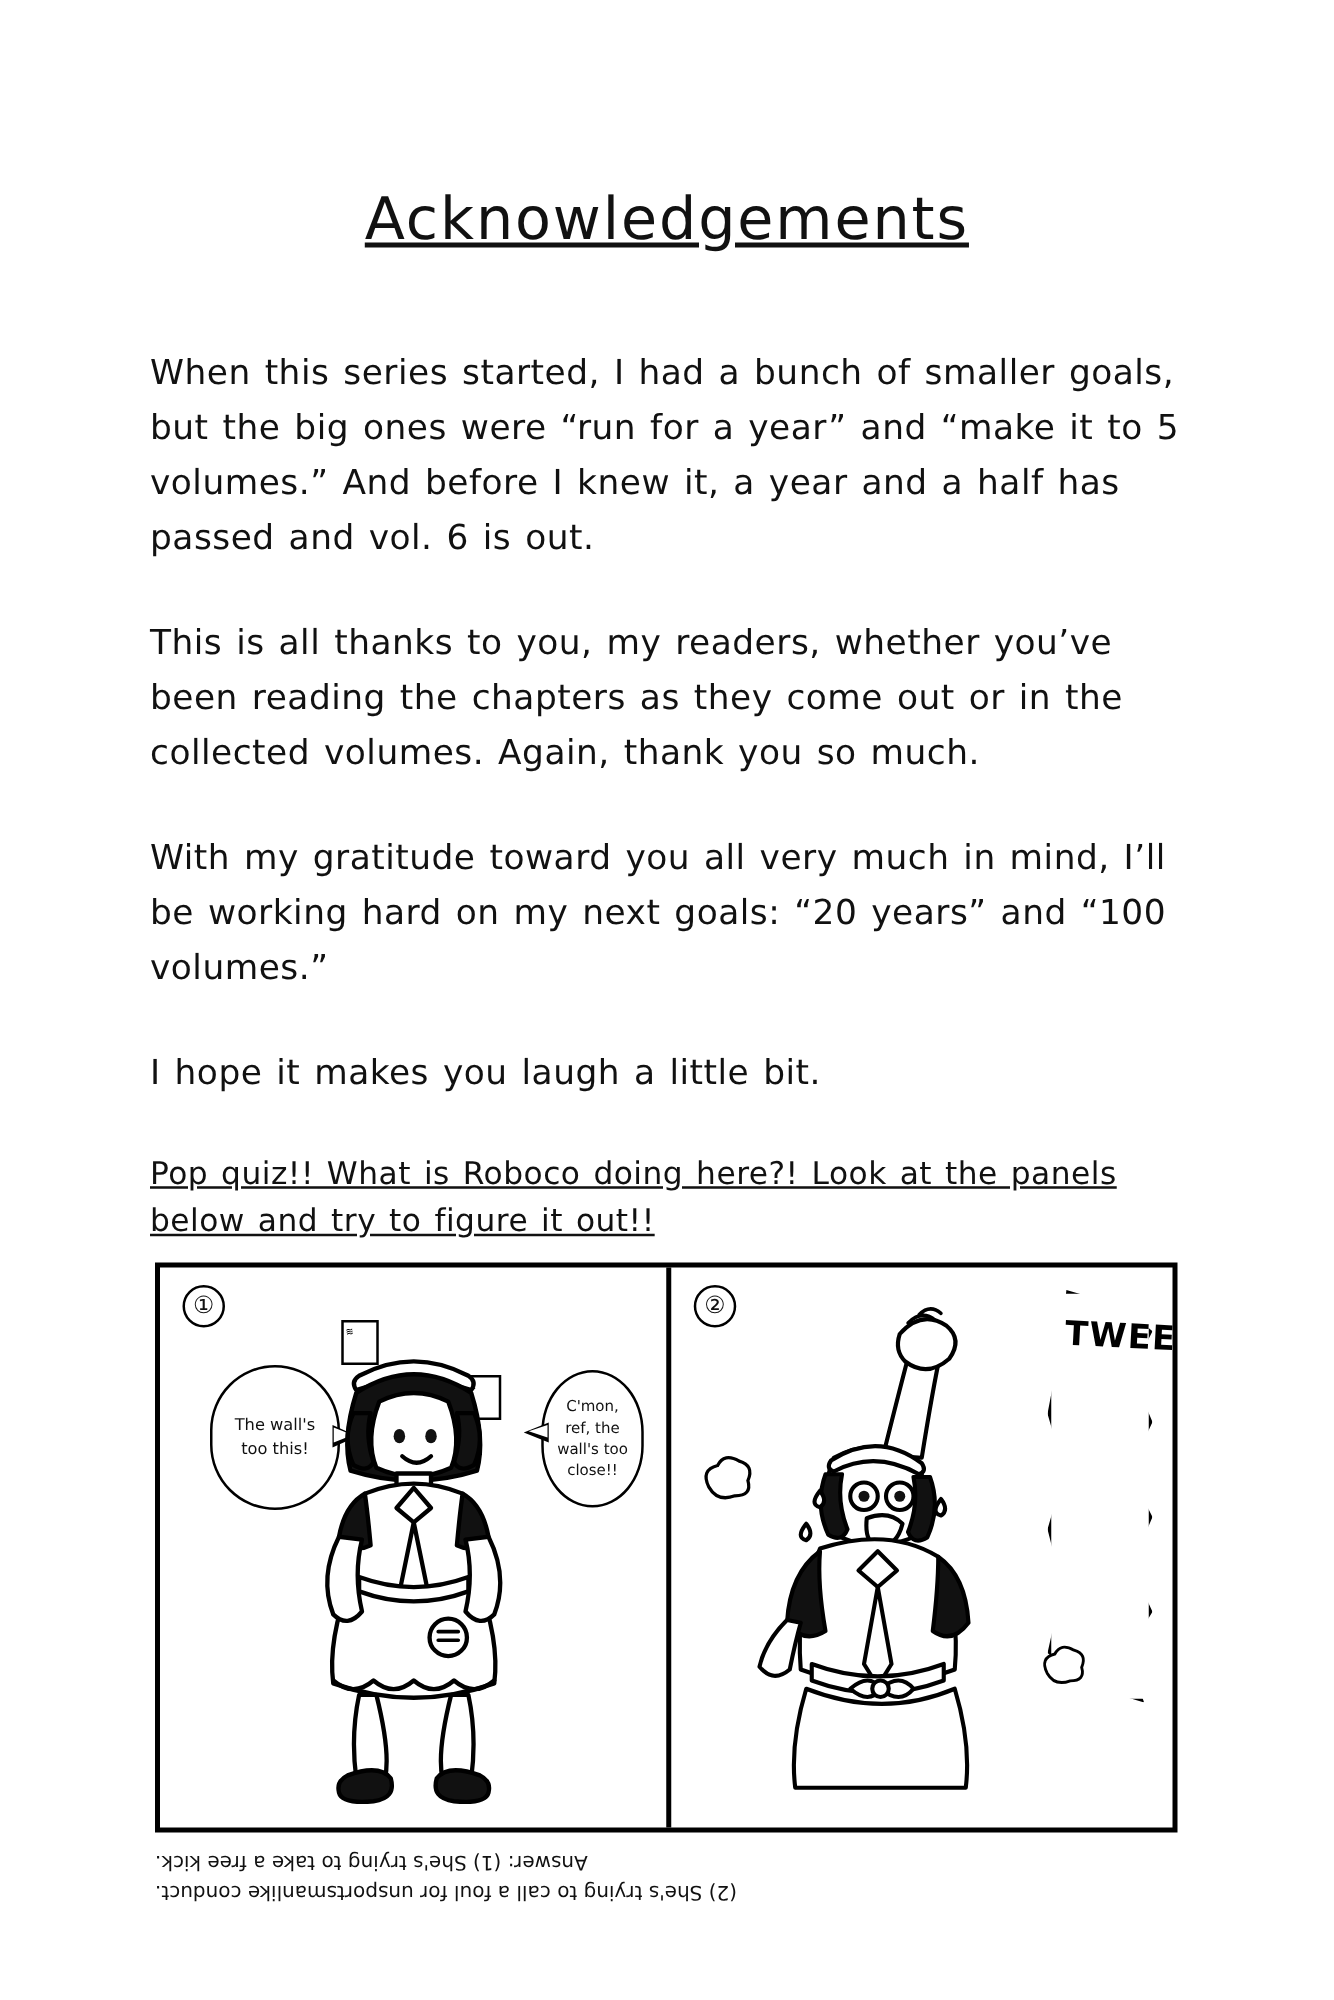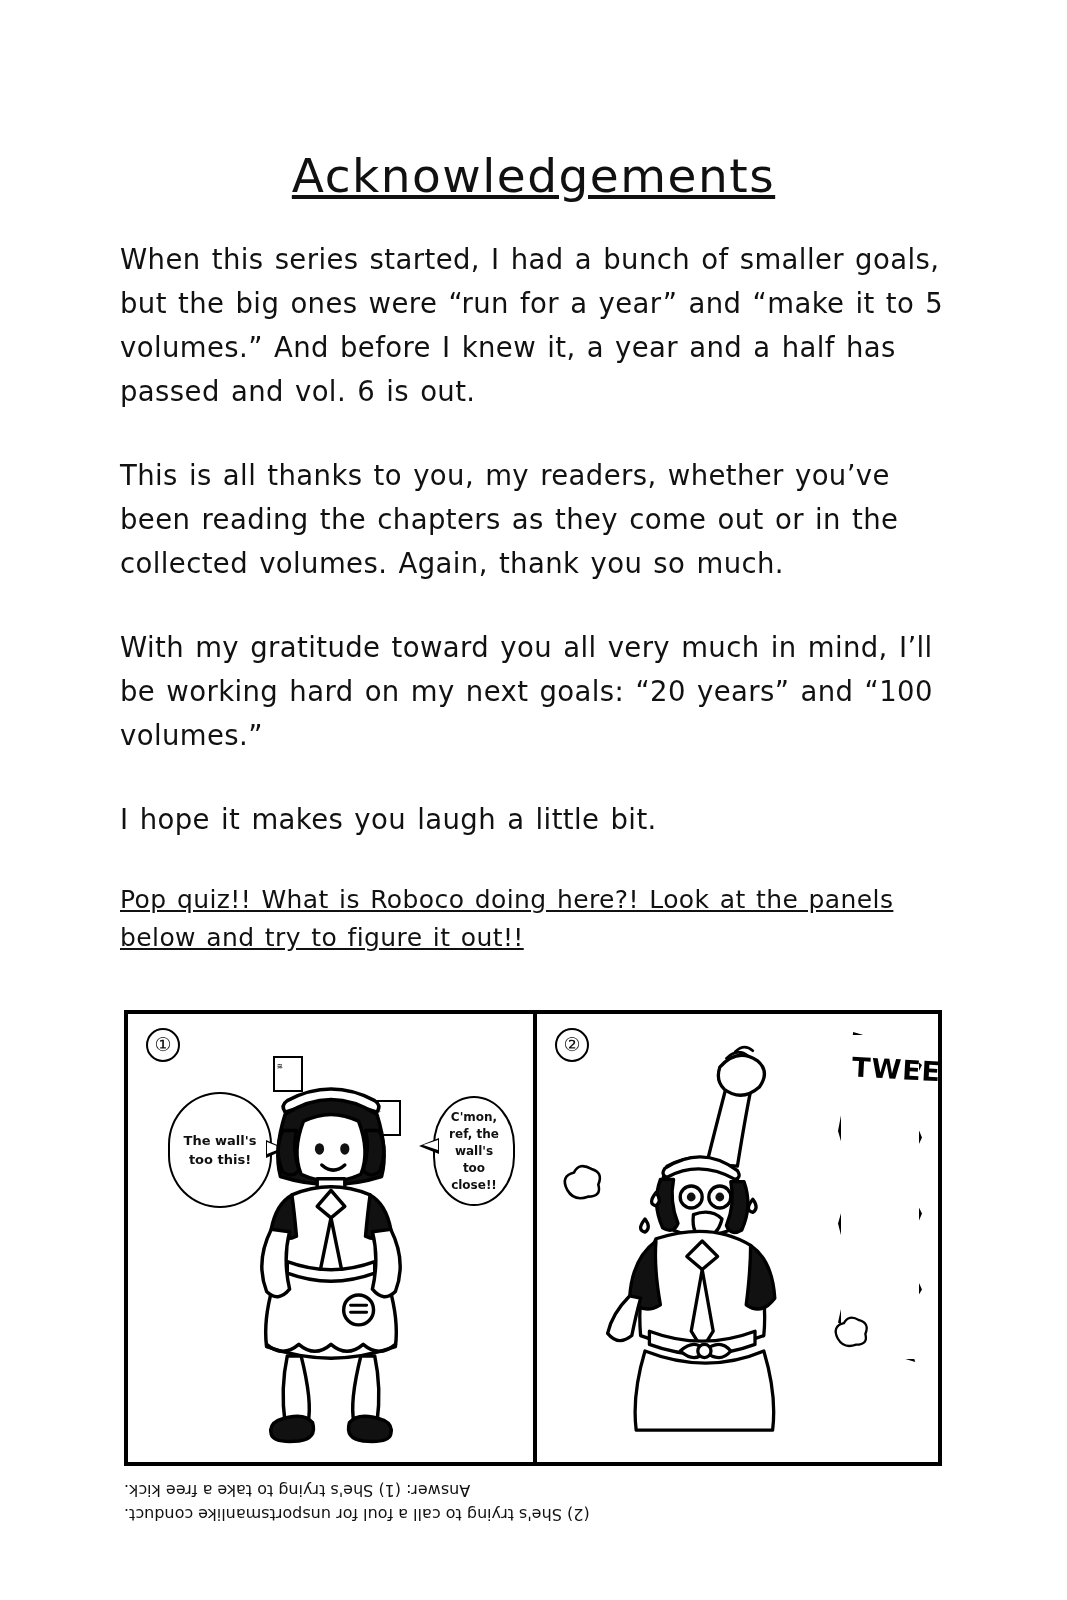--- a/index.html
+++ b/index.html
@@ -29,21 +29,21 @@
     font-size: 47px;
     font-weight: 400;
     letter-spacing: 1.5px;
     margin: 0;
     padding-top: 148px;
     font-family: "DejaVu Sans", sans-serif;
     text-decoration: underline;
   }
 
   .body-copy {
-    margin-top: 34px;
+    margin-top: 73px;
   }
 
   .para {
     font-size: 27.5px;
     line-height: 44px;
     letter-spacing: 0.4px;
     margin: 0 0 40px 0;
     word-spacing: 2px;
   }
 
@@ -96,21 +96,20 @@
     border-radius: 50% / 45%;
     background: #fff;
     text-align: center;
     font-size: 13px;
     line-height: 19px;
     display: flex;
     align-items: center;
     justify-content: flex-start;
     padding: 6px 8px;
     box-sizing: border-box;
-    font-weight: bold;
   }
   .bubble .tail {
     position: absolute;
     width: 0; height: 0;
   }
   .bubble-left {
     left: 40px;
     top: 78px;
     width: 104px;
     height: 116px;

